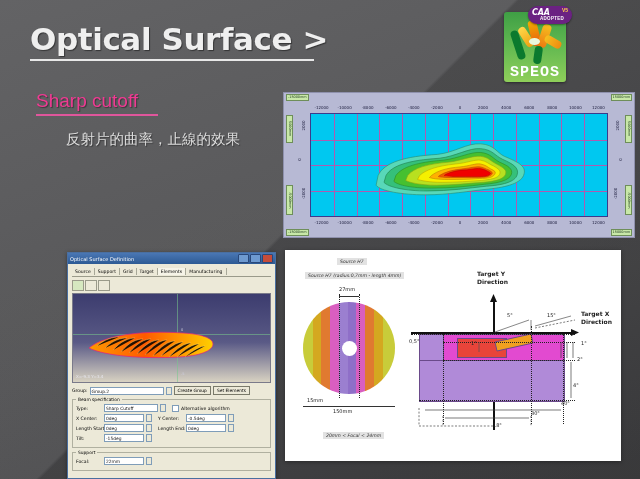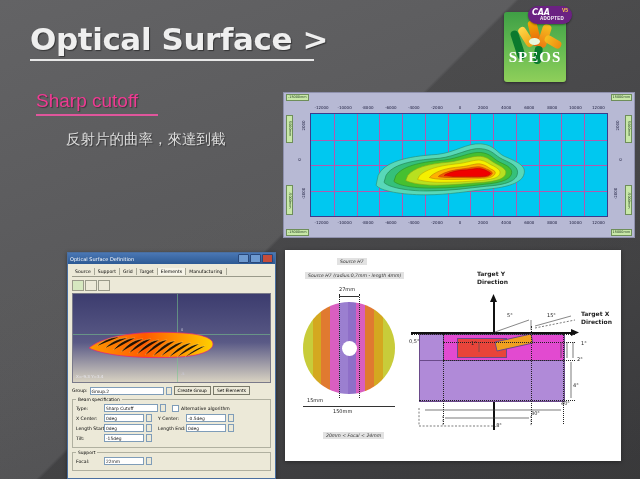--- a/index.html
+++ b/index.html
@@ -41,23 +41,23 @@
   #body-text div{white-space:nowrap;}
   
   #logo{position:absolute;left:504px;top:6px;width:68px;height:78px;}
   #logo-card{
     position:absolute;left:0;top:6px;width:62px;height:70px;border-radius:3px;
     background:linear-gradient(180deg,#3f9f45 0%,#5fb750 45%,#8fcf5a 100%);
     box-shadow:0 1px 3px rgba(0,0,0,.45);overflow:hidden;
   }
   .ray{position:absolute;border-radius:4px;}
   #logo-text{
-    position:absolute;left:0;bottom:16px;width:62px;text-align:center;
+    position:absolute;left:0;bottom:1px;width:62px;text-align:center;
     font-size:15px;font-weight:bold;color:#ffffff;letter-spacing:1px;
-    font-family:Liberation Serif, serif;
+    font-family:Liberation Mono, monospace;
   }
   #logo-badge{
     position:absolute;left:24px;top:0px;width:44px;height:18px;border-radius:9px;
     background:#6b2282;box-shadow:0 1px 2px rgba(0,0,0,.4);
   }
   #logo-badge-main{
     position:absolute;left:4px;top:2px;font-size:8px;font-weight:bold;color:#fff;
     font-style:italic;font-family:"DejaVu Sans",sans-serif;letter-spacing:-0.2px;
   }
   #logo-badge-sup{position:absolute;right:4px;top:1px;font-size:5px;color:#ffd24a;font-weight:bold;}
@@ -162,21 +162,21 @@
 
   <div id="title-block">
     <div id="page-title">Optical Surface &gt;</div>
     <div id="title-rule"></div>
   </div>
 
   <div id="subtitle">Sharp cutoff</div>
   <div id="subtitle-rule"></div>
 
   <div id="body-text">
-    <div>反射片的曲率，來達到截</div>
+    <div>反射片的曲率，止線的效果</div>
   </div>
 
   <div id="logo">
     <div id="logo-card">
       <div class="ray" style="left:26px;top:8px;width:9px;height:26px;background:linear-gradient(180deg,#f0b000,#e85a10);transform:rotate(-14deg);"></div>
       <div class="ray" style="left:36px;top:12px;width:9px;height:24px;background:linear-gradient(180deg,#f5c020,#ef7a10);transform:rotate(18deg);"></div>
       <div class="ray" style="left:40px;top:26px;width:18px;height:8px;background:linear-gradient(90deg,#f5c020,#ef8a10);transform:rotate(30deg);"></div>
       <div class="ray" style="left:18px;top:14px;width:8px;height:22px;background:linear-gradient(180deg,#ffd84a,#f0a010);transform:rotate(-32deg);"></div>
       <div class="ray" style="left:10px;top:18px;width:8px;height:30px;background:#0b7a2e;border-radius:5px;transform:rotate(-18deg);"></div>
       <div class="ray" style="left:30px;top:34px;width:8px;height:18px;background:#0b7a2e;border-radius:5px;transform:rotate(8deg);"></div>

